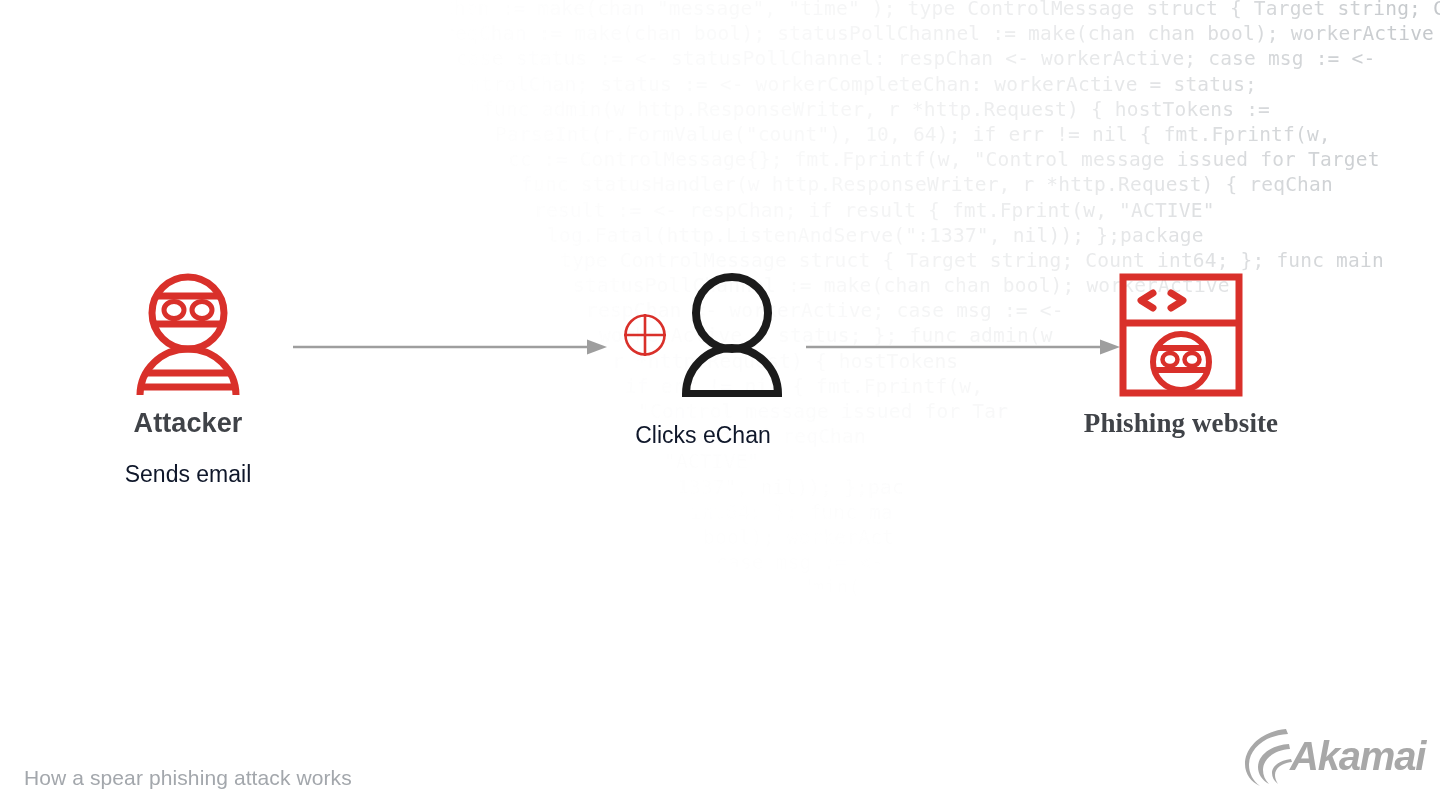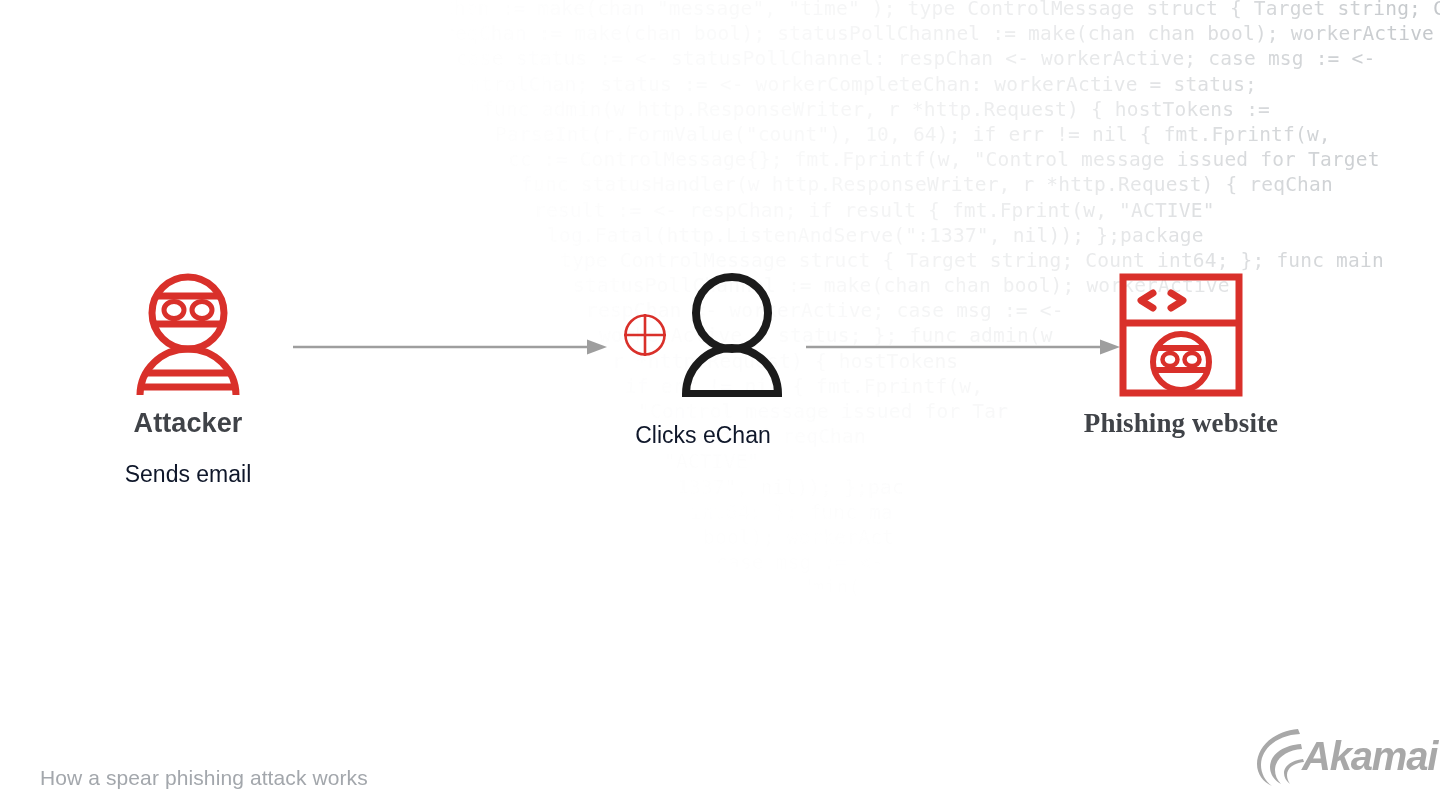--- a/index.html
+++ b/index.html
@@ -95,29 +95,29 @@
     position: absolute;
     height: 20px;
     top: 337px;
   }
   #arrow-1 { left: 293px; width: 315px; }
   #arrow-2 { left: 806px; width: 315px; }
 
   
   #caption {
     position: absolute;
-    left: 40px;
+    left: 24px;
     bottom: 20px;
     font-size: 21px;
     color: #a3a7ac;
     letter-spacing: 0.1px;
   }
   #akamai-logo {
     position: absolute;
-    right: 18px;
+    right: 30px;
     bottom: 22px;
     width: 168px;
     height: 62px;
   }
   #akamai-logo .logo-text {
     position: absolute;
     left: 48px;
     top: 8px;
     font-size: 40px;
     font-weight: bold;

